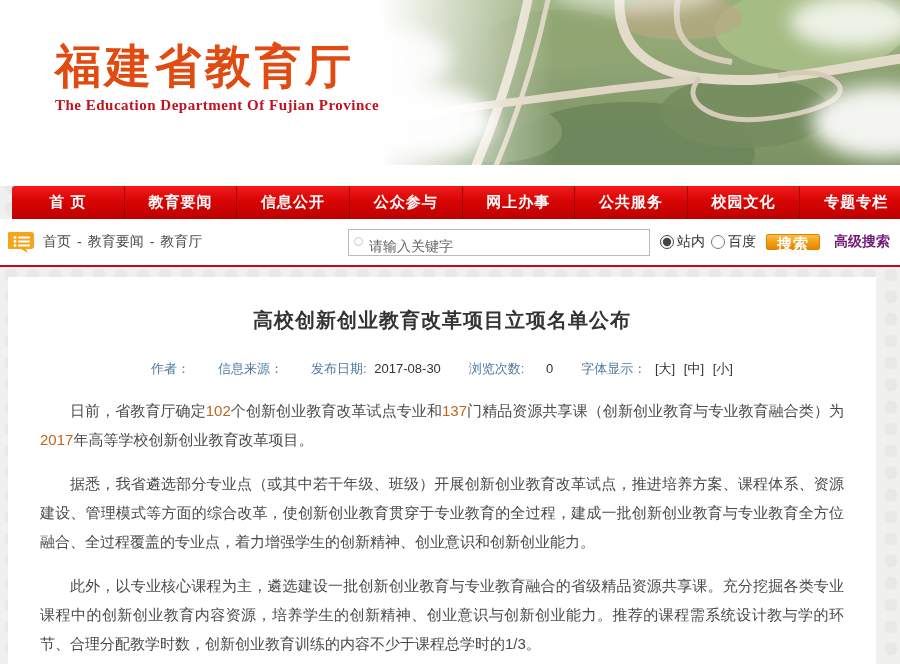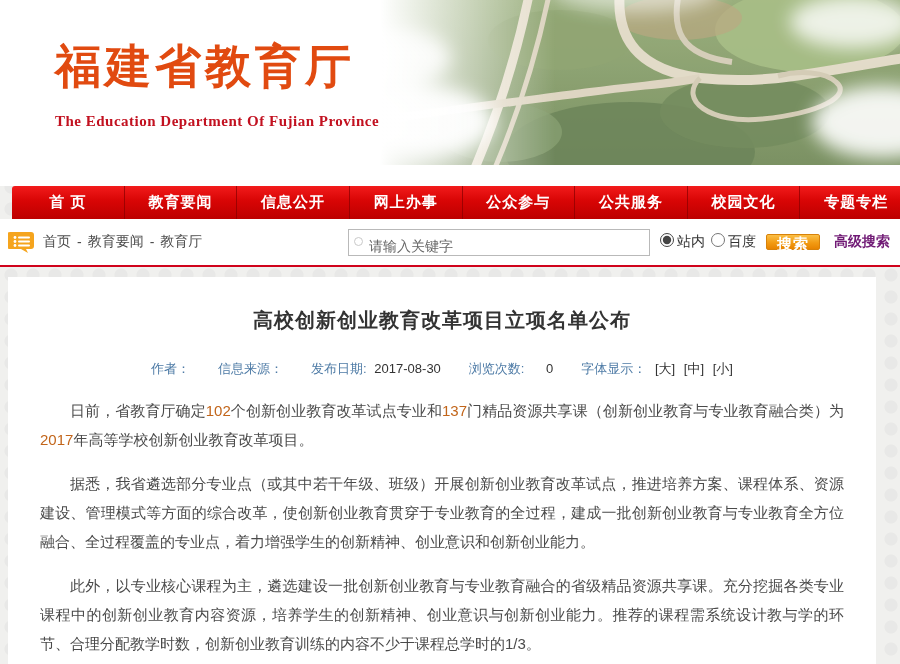--- a/index.html
+++ b/index.html
@@ -16,21 +16,21 @@
 
   
   .header { position:relative; width:900px; height:186px; background:#fff; overflow:hidden; }
   .banner-photo { position:absolute; top:0; right:0; width:520px; height:165px; }
   .logo-block { position:absolute; left:55px; top:42px; }
   .logo-cn {
     font-size:46px; font-weight:900; color:#e14a10; letter-spacing:4px;
     font-family:"Liberation Serif","DejaVu Serif",serif; line-height:1.1;
   }
   .logo-en {
-    margin-top:20px; font-size:15px; font-weight:bold; color:#c21120;
+    margin-top:4px; font-size:15px; font-weight:bold; color:#c21120;
     font-family:"Liberation Serif","DejaVu Serif",serif; letter-spacing:0.5px;
   }
 
   
   .nav {
     position:relative; width:900px; height:33px; display:flex;
     background:linear-gradient(180deg,#f21b1b 0%,#d80505 45%,#bd0000 100%);
     border-radius:3px 3px 0 0;
     margin-left:12px;
   }
@@ -57,21 +57,21 @@
   .search-box { position:relative; }
   .search-input {
     width:302px; height:27px; border:1px solid #b9b9b9; background:#fff;
     font-size:14px; color:#444; padding:8px 8px 0 20px; outline:none;
   }
   .search-input::placeholder { color:#666; }
   .search-glass {
     position:absolute; left:6px; top:8px; width:9px; height:9px;
     border:1px solid #c9c9c9; border-radius:50%;
   }
-  .scope { display:flex; align-items:flex-start; margin-left:10px; font-size:14px; color:#333; }
+  .scope { display:flex; align-items:center; margin-left:10px; font-size:14px; color:#333; }
   .scope label { margin:0 6px 0 3px; cursor:pointer; }
   .scope input { accent-color:#444; width:14px; height:14px; cursor:pointer; }
   .search-btn {
     width:54px; height:16px; margin-left:4px; cursor:pointer;
     border:1px solid #d8820a; border-radius:2px;
     background:linear-gradient(180deg,#fbbf45 0%,#f29b13 55%,#e88400 100%);
     color:#fff; font-size:15px; font-weight:bold; letter-spacing:1px;
   }
   .adv-link { margin-left:14px; font-size:14px; font-weight:bold; color:#701a75; text-decoration:none; cursor:pointer; }
 
@@ -141,22 +141,22 @@
     <div class="logo-block">
       <div class="logo-cn">福建省教育厅</div>
       <div class="logo-en">The Education Department Of Fujian Province</div>
     </div>
   </div>
 
   <div class="nav">
     <a class="nav-item">首 页</a>
     <a class="nav-item">教育要闻</a>
     <a class="nav-item">信息公开</a>
+    <a class="nav-item">公众参与</a>
     <a class="nav-item">网上办事</a>
-    <a class="nav-item">公众参与</a>
     <a class="nav-item">公共服务</a>
     <a class="nav-item">校园文化</a>
     <a class="nav-item">专题专栏</a>
   </div>
 
   <div class="subnav">
     <div class="crumb">
       <svg class="crumb-icon" viewBox="0 0 28 21">
         <path d="M2,0 h21 a3,3 0 0 1 3,3 v11 a3,3 0 0 1 -3,3 h-5 l2,4 -7,-4 h-11 a3,3 0 0 1 -3,-3 v-11 a3,3 0 0 1 3,-3 z" fill="#f5a41d"></path>
         <circle cx="7" cy="5.5" r="1.4" fill="#fff"></circle>

